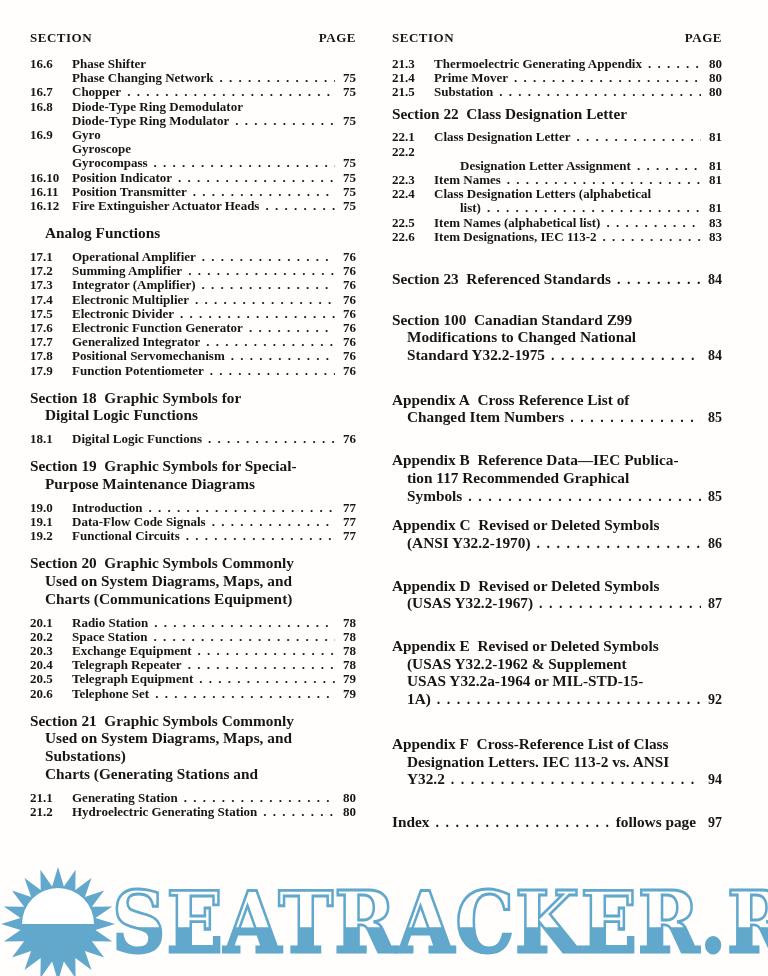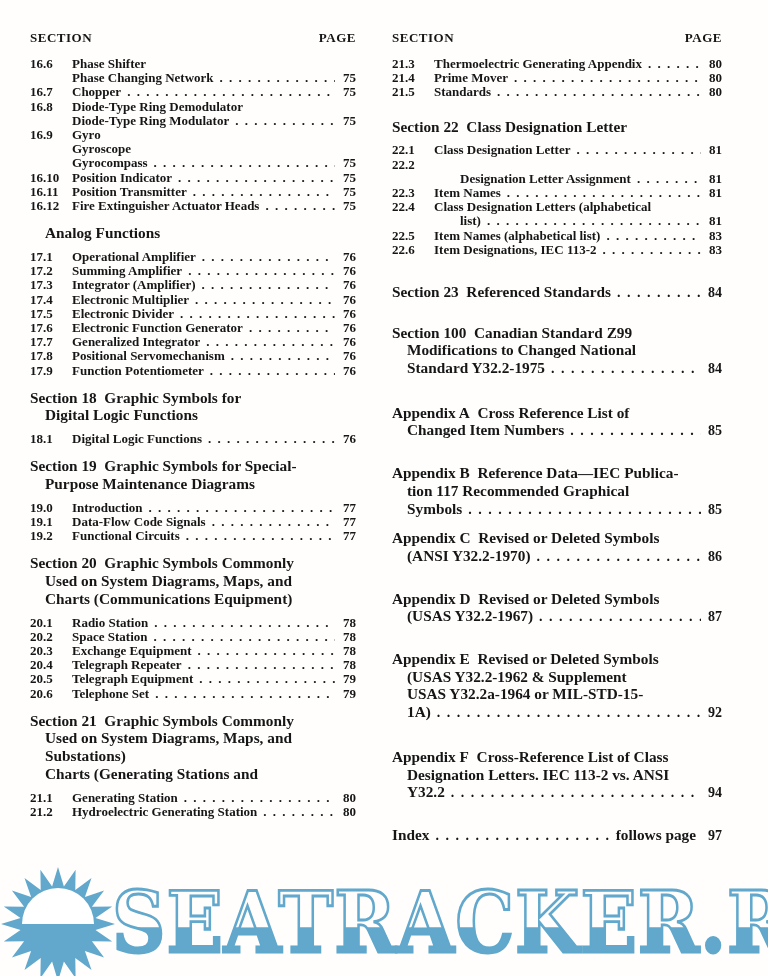--- a/index.html
+++ b/index.html
@@ -467,27 +467,27 @@
               <span class="t">Prime Mover</span>
               <span class="dots"></span>
               <span class="pg">80</span>
             </span>
           </div>
         </div>
         <div class="block entry">
           <div class="row">
             <span class="num">21.5</span>
             <span class="content">
-              <span class="t">Standards</span>
+              <span class="t">Substation</span>
               <span class="dots"></span>
               <span class="pg">80</span>
             </span>
           </div>
         </div>
-        <div class="block heading" style="margin-top: 18px;">
+        <div class="block heading" style="margin-top: 5px;">
           <div class="row">
             <span class="content">
               <span class="t">Section 22 Class Designation Letter</span>
             </span>
           </div>
         </div>
         <div class="block entry">
           <div class="row">
             <span class="num">22.1</span>
             <span class="content">

